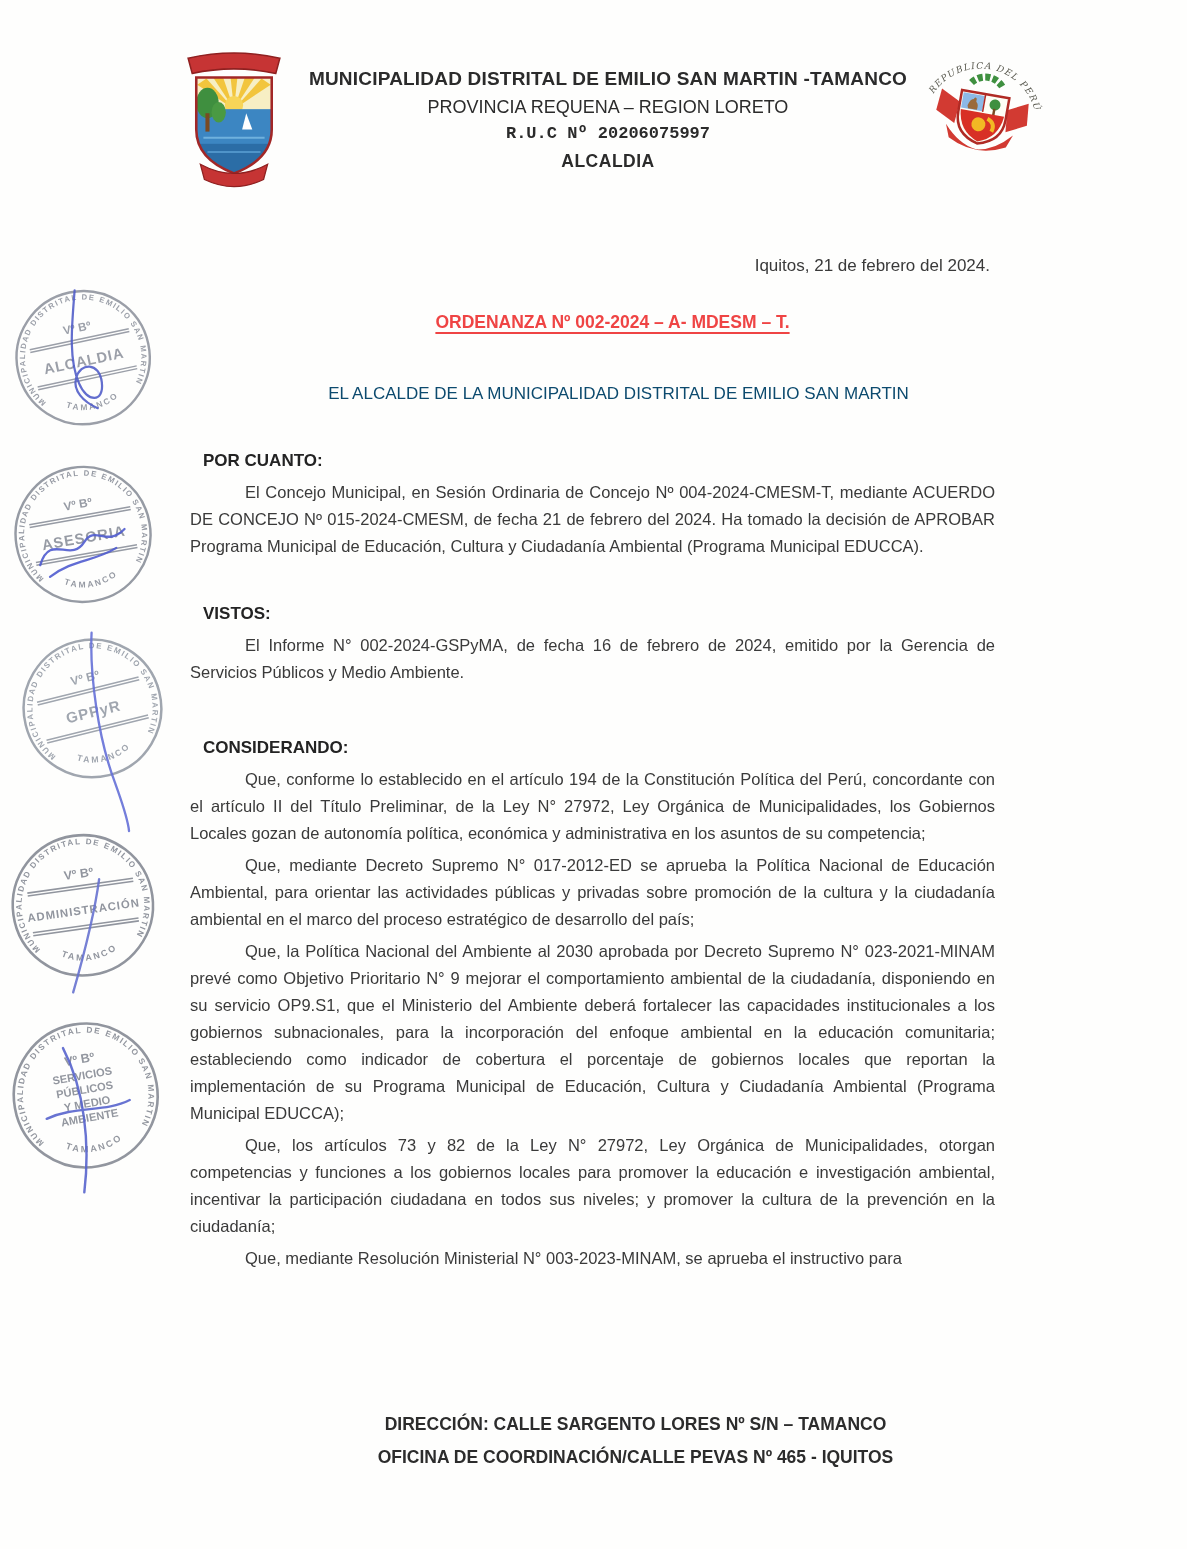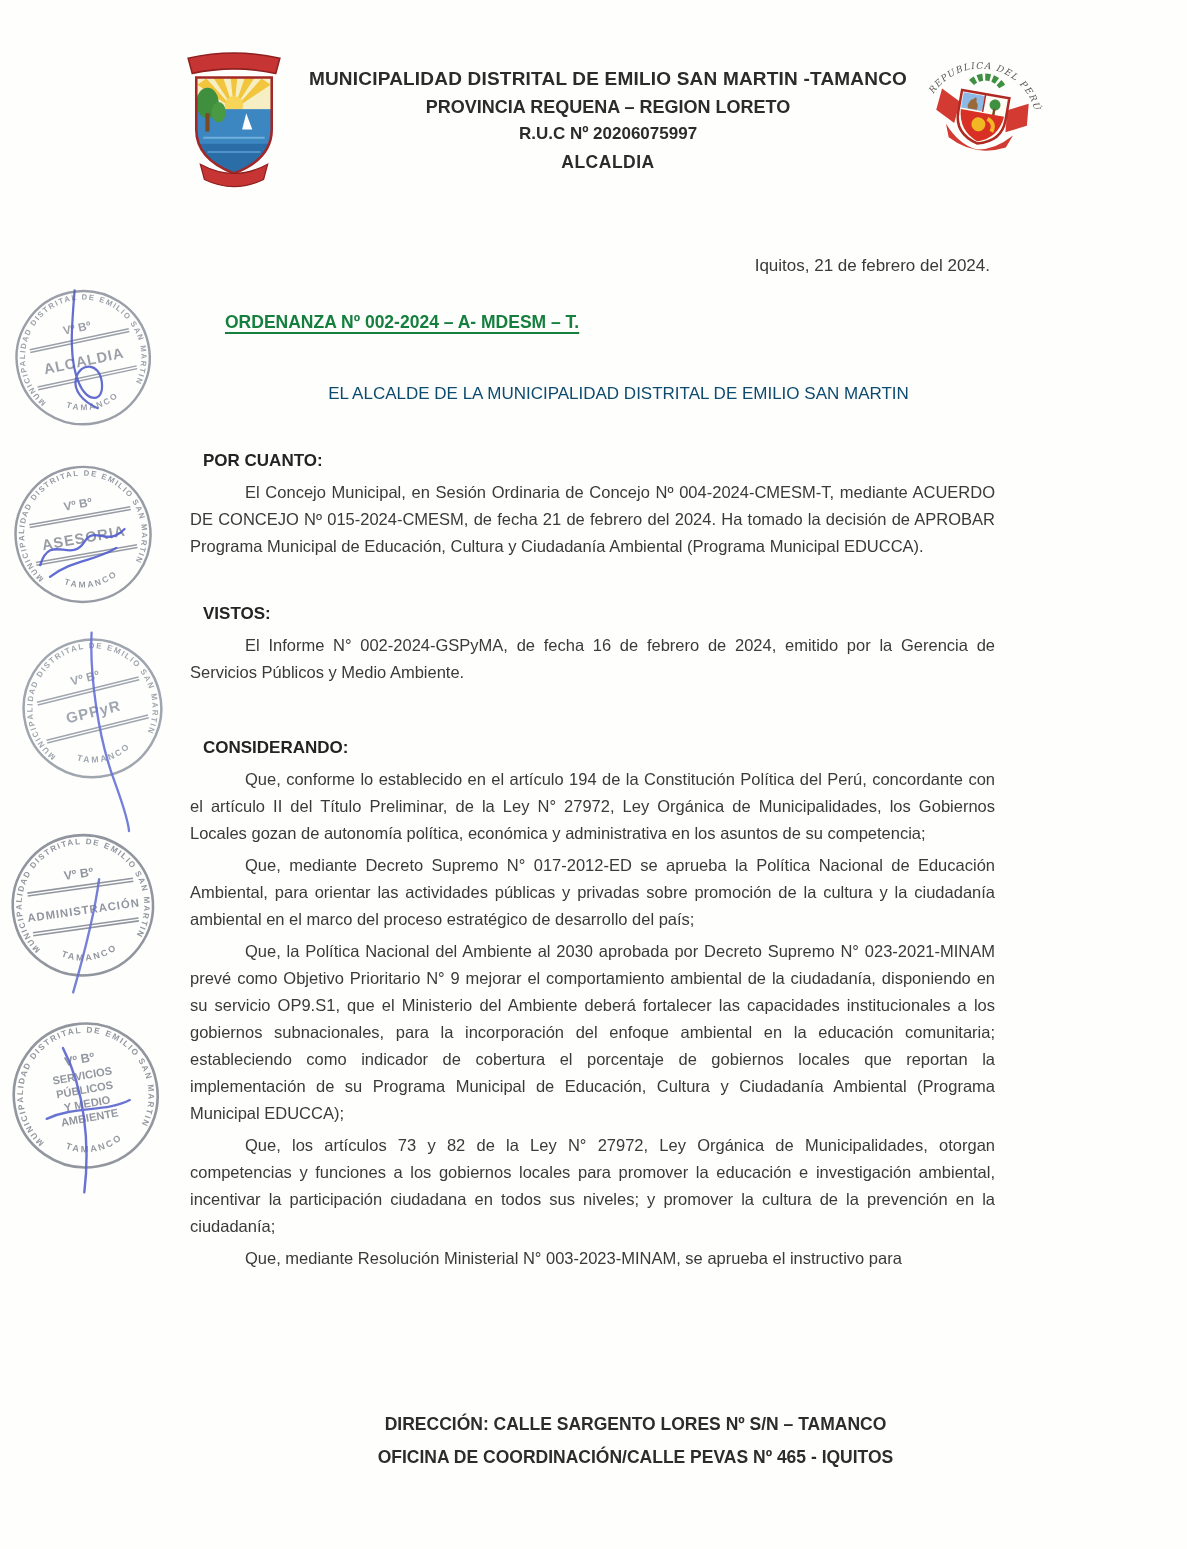--- a/index.html
+++ b/index.html
@@ -11,31 +11,31 @@
     font-family:"Liberation Sans",sans-serif;
     color:#383838;
     overflow:hidden;
     padding-left:44px;
   }
   
   .logo-muni{position:absolute;left:183px;top:50px;width:102px;}
   .logo-peru{position:absolute;left:918px;top:38px;width:132px;transform:rotate(10deg);}
   .htext{position:absolute;left:278px;top:68px;width:660px;text-align:center;color:#2b2b2b;}
   .org{font-size:19px;font-weight:bold;letter-spacing:.2px;}
-  .prov{font-size:18px;font-weight:bold;margin-top:7px;}
-  .ruc{font-size:17px;font-weight:bold;margin-top:6px;}
+  .prov{font-size:18px;font-weight:normal;margin-top:7px;}
+  .ruc{font-size:17px;font-weight:bold;margin-top:6px;font-family:Liberation Mono, monospace;}
   .office{font-size:17.5px;font-weight:bold;margin-top:8px;letter-spacing:.5px;}
   .motto{position:absolute;left:0;right:0;top:186px;padding-left:45px;
          text-align:center;font-size:17.5px;color:#303030;line-height:27px;}
   
   .content{position:absolute;left:185px;top:252px;width:815px;
            font-size:16.5px;line-height:27px;color:#3a3a3a;}
   .date{text-align:right;padding-right:10px;font-size:17px;}
-  .title{margin-top:30px;text-align:left;padding-left:40px;
-         font-weight:bold;font-size:17.5px;color:#15803d;
+  .title{margin-top:30px;text-align:center;padding-left:40px;
+         font-weight:bold;font-size:17.5px;color:#ef4444;
          text-decoration:underline;text-underline-offset:4px;text-decoration-thickness:2px;}
   .subtitle{margin-top:44px;text-align:center;padding-left:52px;font-size:17px;color:#0c4a6e;}
   .sech{font-weight:bold;font-size:17px;color:#232323;margin-left:18px;}
   .content p{margin:5px;text-align:justify;text-indent:55px;}
   .mt20{margin-top:20px}.mt22{margin-top:22px}.mt26{margin-top:26px}.mt40{margin-top:40px}.mt48{margin-top:48px}
   
   .footer{position:absolute;left:40px;right:0;top:1408px;text-align:center;
           font-weight:bold;font-size:17.5px;color:#2c2c2c;line-height:33px;}
   
   .stamp{position:absolute;opacity:.85;pointer-events:none;}

